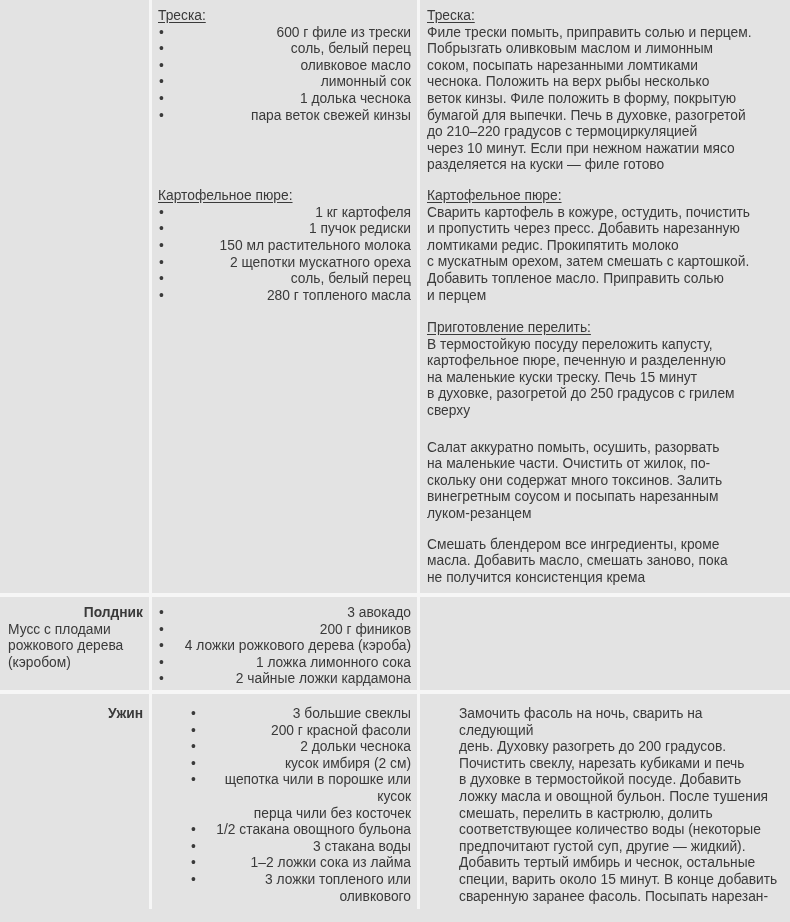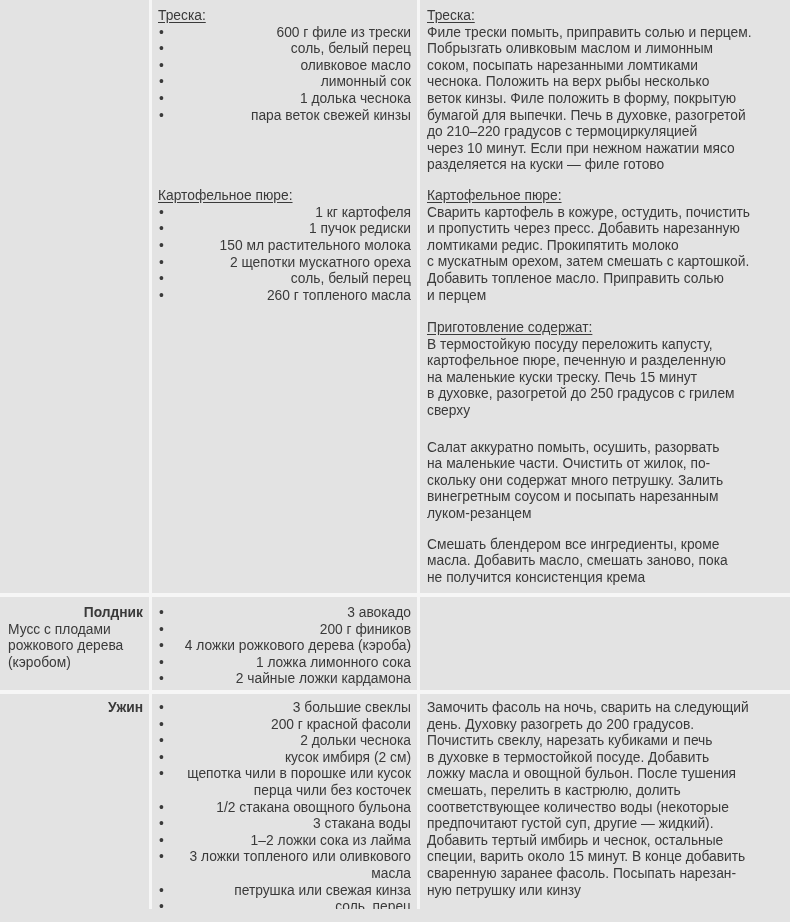--- a/index.html
+++ b/index.html
@@ -21,21 +21,21 @@
     display:grid;
     grid-template-columns:149px 3px 265px 3px 370px;
     overflow:hidden;
   }
   .row1{height:593px;}
   .row2{height:93px;}
   .row3{height:222px;}
   .vdiv{background:#f6f6f6;}
   .hdiv{height:4px;background:#f6f6f6;width:790px;}
   .cell{padding-top:8px;overflow:hidden;}
-  .row3 .cell{padding-top:6px;}
+  .row3 .cell{padding-top:12px;margin-left:32px;}
   .meal-cell{padding-left:8px;padding-right:6px;}
   .ing-cell{padding-left:6px;padding-right:6px;}
   .instr-cell{padding-left:7px;padding-right:10px;}
   .sec-heading{
     text-decoration:underline;
     text-underline-offset:2px;
   }
   .ing{
     position:relative;
     padding-left:13px;
@@ -77,21 +77,21 @@
           <div class="ing">1 долька чеснока</div>
           <div class="ing">пара веток свежей кинзы</div>
         </div>
       <div class="sec-heading r1-ing-sec2">Картофельное пюре:</div>
       <div>
           <div class="ing">1 кг картофеля</div>
           <div class="ing">1 пучок редиски</div>
           <div class="ing">150 мл растительного молока</div>
           <div class="ing">2 щепотки мускатного ореха</div>
           <div class="ing">соль, белый перец</div>
-          <div class="ing">260 г топленого масла</div>
+          <div class="ing">280 г топленого масла</div>
         </div>
     </div>
     <div class="vdiv"></div>
     <div class="cell instr-cell">
       <div class="sec-heading">Треска:</div>
       <div class="para">Филе трески помыть, приправить солью и перцем.
 Побрызгать оливковым маслом и лимонным
 соком, посыпать нарезанными ломтиками
 чеснока. Положить на верх рыбы несколько
 веток кинзы. Филе положить в форму, покрытую
@@ -99,29 +99,29 @@
 до 210–220 градусов с термоциркуляцией
 через 10 минут. Если при нежном нажатии мясо
 разделяется на куски — филе готово</div>
       <div class="sec-heading r1-ins-sec2">Картофельное пюре:</div>
       <div class="para">Сварить картофель в кожуре, остудить, почистить
 и пропустить через пресс. Добавить нарезанную
 ломтиками редис. Прокипятить молоко
 с мускатным орехом, затем смешать с картошкой.
 Добавить топленое масло. Приправить солью
 и перцем</div>
-      <div class="sec-heading r1-ins-sec3">Приготовление содержат:</div>
+      <div class="sec-heading r1-ins-sec3">Приготовление перелить:</div>
       <div class="para">В термостойкую посуду переложить капусту,
 картофельное пюре, печенную и разделенную
 на маленькие куски треску. Печь 15 минут
 в духовке, разогретой до 250 градусов с грилем
 сверху</div>
       <div class="para r1-ins-par4">Салат аккуратно помыть, осушить, разорвать
 на маленькие части. Очистить от жилок, по-
-скольку они содержат много петрушку. Залить
+скольку они содержат много токсинов. Залить
 винегретным соусом и посыпать нарезанным
 луком-резанцем</div>
       <div class="para r1-ins-par5">Смешать блендером все ингредиенты, кроме
 масла. Добавить масло, смешать заново, пока
 не получится консистенция крема</div>
     </div>
   </div>
 
   <div class="hdiv"></div>
 

